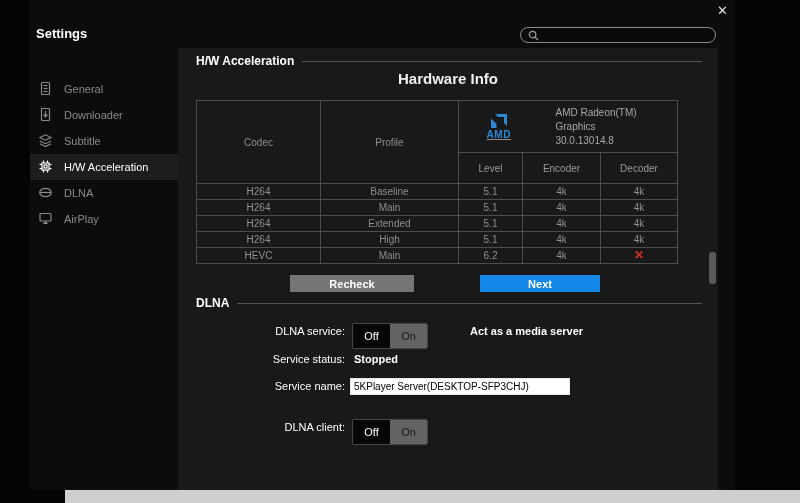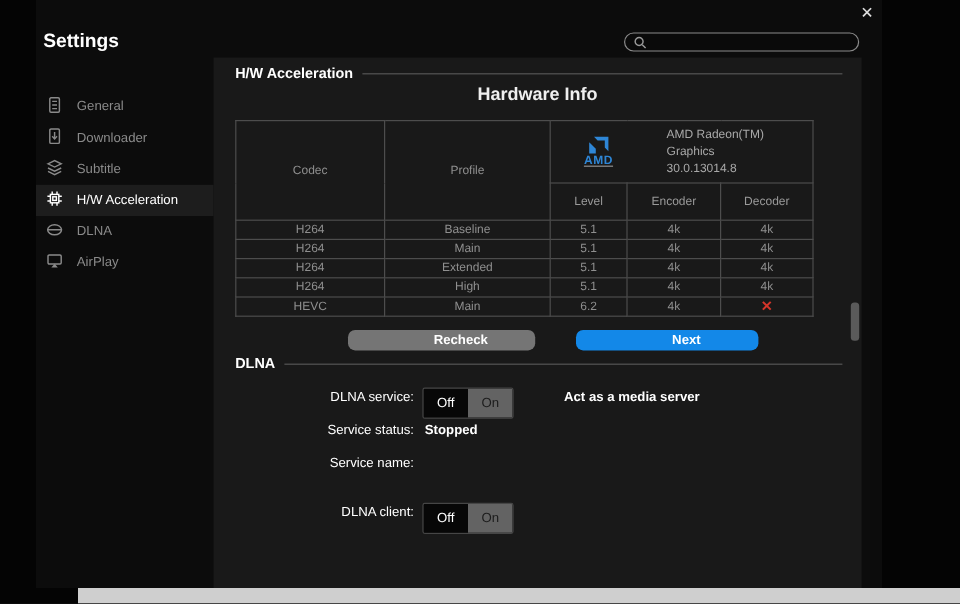--- a/index.html
+++ b/index.html
@@ -1,19 +1,19 @@
 <!DOCTYPE html>
 <html><head>
 <meta charset="utf-8">
 <style>
   html,body{margin:0;padding:0;}
   body{width:800px;height:503px;background:#040404;position:relative;overflow:hidden;
        font-family:"Liberation Sans",sans-serif;-webkit-font-smoothing:antialiased;}
   .window{position:absolute;left:30px;top:0;width:705px;height:490px;background:#0c0c0c;}
-  .app-title{position:absolute;left:6px;top:26px;color:#ffffff;font-size:16px;font-weight:bold;}
+  .app-title{position:absolute;left:6px;top:26px;color:#ffffff;font-size:13px;font-weight:bold;}
   .close-btn{position:absolute;left:687px;top:4px;color:#e0e0e0;font-size:13px;cursor:pointer;line-height:14px;}
   .searchbox{position:absolute;left:490px;top:27px;width:196px;height:16px;border:1px solid #8a8a8a;
              border-radius:9px;background:#0a0a0a;display:flex;align-items:center;padding-left:7px;box-sizing:border-box;}
   .searchbox input{flex:1;background:transparent;border:none;outline:none;color:#ccc;font-size:10px;height:12px;padding:0 6px 0 4px;}
   
   .sidebar{position:absolute;left:0;top:76px;width:148px;}
   .side-item{height:26px;display:flex;align-items:center;gap:11px;padding-left:8px;color:#8a8a8a;
              font-size:11px;cursor:pointer;}
   .side-item.selected{background:#1d1d1d;color:#ffffff;}
   .side-item svg{flex:0 0 auto;}
@@ -30,21 +30,21 @@
   .r-head{height:52px;}
   .r-sub td{height:30px;color:#9a9a9a;}
   .r-data td{height:15px;line-height:15px;}
   .gpu-cell-inner{display:flex;align-items:center;gap:12px;padding-left:26px;text-align:left;}
   .gpu-text{color:#a8a8a8;font-size:10px;line-height:14px;margin-left:31px;}
   .amd-logo{display:flex;flex-direction:column;align-items:center;width:28px;text-decoration:underline;}
   .amd-word{color:#2e86d6;font-weight:bold;font-size:10px;letter-spacing:.5px;line-height:11px;}
   .x-red{color:#d4352a !important;font-weight:bold;font-size:12px !important;}
   
   .btn{position:absolute;height:17px;display:flex;align-items:center;justify-content:center;
-       color:#ffffff;font-size:11px;font-weight:bold;border-radius:6px;cursor:pointer;padding-left:32px;}
+       color:#ffffff;font-size:11px;font-weight:bold;border-radius:0;cursor:pointer;}
   .btn-recheck{left:112px;top:227px;width:124px;background:#757575;}
   .btn-next{left:302px;top:227px;width:120px;background:#1388e8;}
   
   .form-label{position:absolute;left:0;width:167px;text-align:right;color:#ffffff;font-weight:normal;font-size:11px;}
   .toggle{position:absolute;left:174px;display:flex;border:1px solid #464646;border-radius:2px;overflow:hidden;}
   .tg{width:37px;height:24px;display:flex;align-items:center;justify-content:center;font-size:11px;font-weight:normal;cursor:pointer;}
   .tg-off{background:#070707;color:#ffffff;}
   .tg-on{background:#636363;color:#1c1c1c;}
   .form-value{position:absolute;left:176px;color:#ffffff;font-weight:bold;font-size:11px;}
   .desc{position:absolute;left:284px;color:#ffffff;font-weight:bold;font-size:11px;line-height:13px;margin-left:8px;}
@@ -223,20 +223,21 @@
     <div class="toggle" style="top:275px;">
       <span class="tg tg-off">Off</span>
       <span class="tg tg-on">On</span>
     </div>
     <div class="desc" style="top:277px;">Act as a media server</div>
 
     <div class="form-label" style="top:305px;">Service status:</div>
     <div class="form-value" style="top:305px;">Stopped</div>
 
     <div class="form-label" style="top:332px;">Service name:</div>
+    <input class="name-input" value="5KPlayer Server(DESKTOP-SFP3CHJ)" style="">
 
     <div class="form-label" style="top:373px;">DLNA client:</div>
     <div class="toggle" style="top:371px;">
       <span class="tg tg-off">Off</span>
       <span class="tg tg-on">On</span>
     </div>
 
     <div class="scroll-thumb"></div>
   </div>
 

